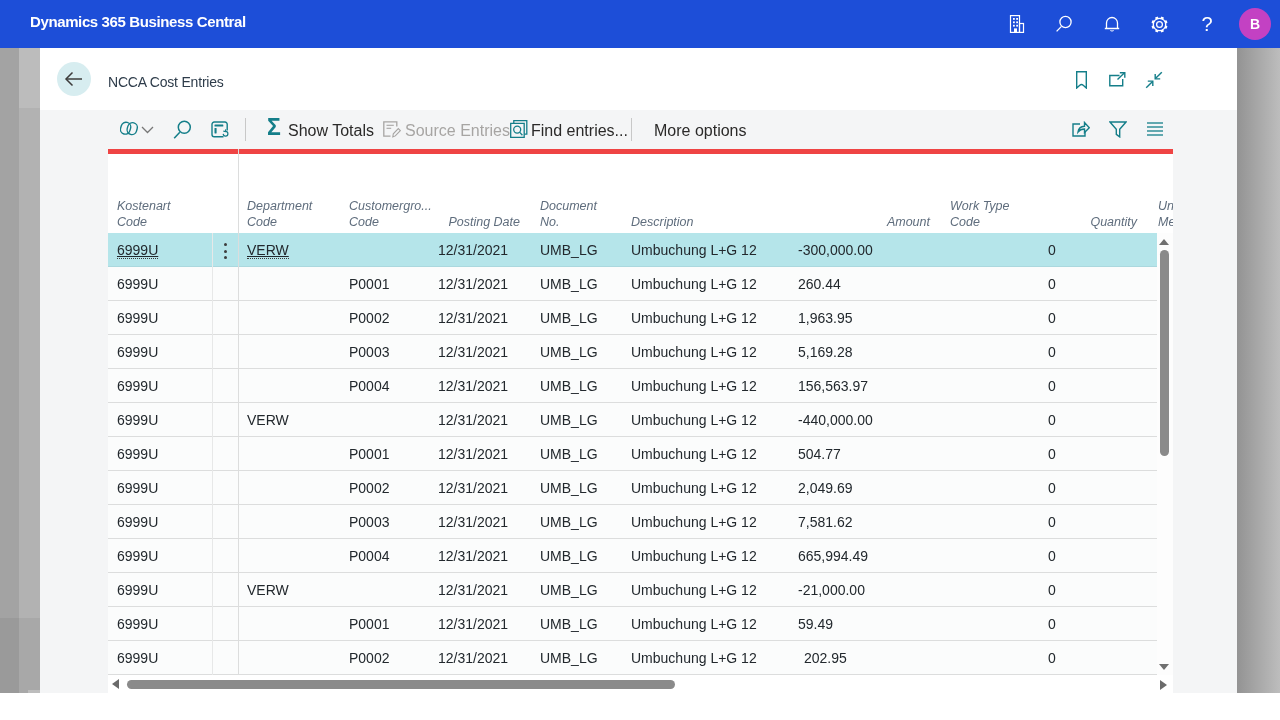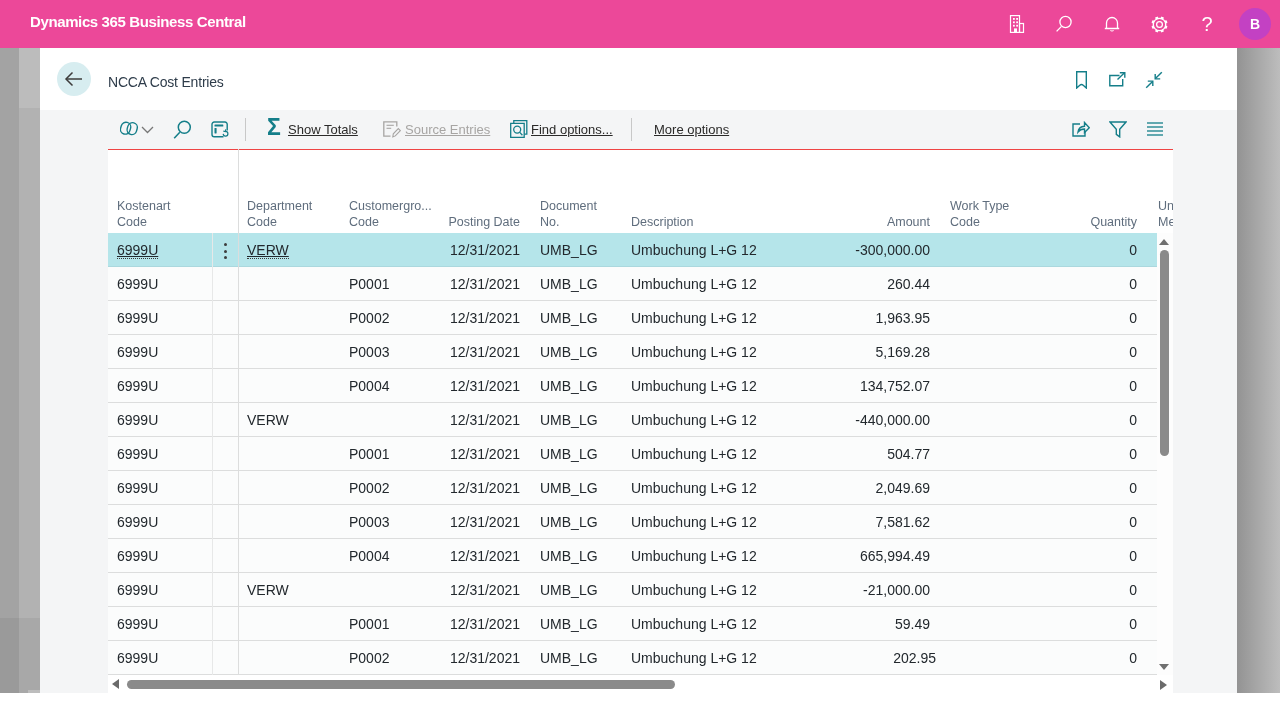--- a/index.html
+++ b/index.html
@@ -1,21 +1,21 @@
 <!DOCTYPE html>
 <html><head>
 <meta charset="utf-8">
 <style>
 * { margin:0; padding:0; box-sizing:border-box; }
 html,body { width:1280px; height:720px; overflow:hidden; }
 body { font-family:"Liberation Sans", sans-serif; position:relative; background:#fff; }
 .abs { position:absolute; }
 
 
-#topbar { position:absolute; left:0; top:0; width:1280px; height:48px; background:#ec4899; }
+#topbar { position:absolute; left:0; top:0; width:1280px; height:48px; background:#1d4ed8; }
 #topbar .brand { position:absolute; left:30px; top:13px; font-size:15px; font-weight:bold; color:#fff; letter-spacing:-0.38px; }
 #topbar svg { position:absolute; top:15px; }
 #avatar { position:absolute; left:1239px; top:8px; width:32px; height:32px; border-radius:50%; background:#c341c3;
   color:#fff; font-size:14px; font-weight:bold; text-align:center; line-height:32px; }
 
 
 #bandL { position:absolute; left:0; top:48px; width:40px; height:672px; background:linear-gradient(90deg,#a3a3a3 0 19px,#b2b2b2 19px 100%); }
 #bandL .p2 { position:absolute; left:19px; top:0; width:21px; height:60px; background:#bcbcbc; }
 #bandL .p3 { position:absolute; left:0; top:570px; width:40px; height:122px; background:rgba(0,0,0,0.05); }
 #bandL .p4 { position:absolute; left:28px; top:642px; width:12px; height:30px; background:#bdbdbd; }
@@ -23,48 +23,48 @@
 
 
 #card { position:absolute; left:40px; top:48px; width:1197px; height:672px; background:#fff; }
 #graybg { position:absolute; left:40px; top:110px; width:1197px; height:583px; background:#f4f5f6; }
 
 
 #backbtn { position:absolute; left:57px; top:62px; width:34px; height:34px; border-radius:50%; background:#d7edf0; }
 #title { position:absolute; left:108px; top:74px; font-size:14px; letter-spacing:-0.2px; color:#2e3c4a; }
 
 
-#gridhead { position:absolute; left:108px; top:149px; width:1065px; height:87px; background:#fff; border-top:1px solid #ef4444; border-bottom:1px solid #d6d6d6; overflow:hidden; }
+#gridhead { position:absolute; left:108px; top:149px; width:1065px; height:87px; background:#fff; border-top:5px solid #ef4444; border-bottom:1px solid #d6d6d6; overflow:hidden;font-style:italic; }
 .hc { position:absolute; bottom:5px; font-size:12.5px; color:#5f6d7d; line-height:15.3px; }
 .hc.num { text-align:right; }
 #gridbody { position:absolute; left:108px; top:233px; width:1049px; height:442px; background:#fbfcfc; }
 .row { position:absolute; left:0; width:1049px; height:34px; border-bottom:1px solid #dcdddd; background:#fbfcfc; }
 .row.sel { background:#b5e5ea; border-bottom:1px solid #abd8de; }
 .cell { position:absolute; top:9px; font-size:14px; color:#22282d; white-space:nowrap; }
-.cell.num { text-align:right; }
+.cell.num { text-align:left; }
 .lk { text-decoration:underline; border-bottom:1px dotted #3a3a3a; padding-bottom:0px; }
 .dots { position:absolute; left:107px; top:1px; width:3px; }
 .dots i { display:block; width:3px; height:3px; border-radius:50%; background:#3d3d3d; margin-bottom:3.6px; }
 .vline { position:absolute; top:149px; height:526px; width:1px; }
 #belowcard { position:absolute; left:0px; top:693px; width:1280px; height:27px; background:#fff; }
 
 
 #vsb { position:absolute; left:1157px; top:233px; width:16px; height:442px; background:#fdfdfd; }
 #vsb .thumb { position:absolute; left:3px; top:17px; width:9px; height:206px; background:#8a8a8a; border-radius:4.5px; }
 #vsb .up { position:absolute; left:2px; top:6px; width:0; height:0; border-left:5.5px solid transparent; border-right:5.5px solid transparent; border-bottom:6px solid #707070; }
 #vsb .down { position:absolute; left:2px; bottom:5px; width:0; height:0; border-left:5.5px solid transparent; border-right:5.5px solid transparent; border-top:6px solid #707070; }
 
 
 #hsb { position:absolute; left:108px; top:675px; width:1065px; height:18px; background:#fff; }
 #hsb .thumb { position:absolute; left:19px; top:5px; width:548px; height:9px; background:#8a8a8a; border-radius:5px; }
 #hsb .left { position:absolute; left:4px; top:4px; width:0; height:0; border-top:5px solid transparent; border-bottom:5px solid transparent; border-right:7px solid #6a6a6a; }
 #hsb .right { position:absolute; left:1052px; top:5px; width:0; height:0; border-top:5px solid transparent; border-bottom:5px solid transparent; border-left:7px solid #6a6a6a; }
 
 
-.tbtxt { position:absolute; top:122px; font-size:13px; color:#2b2a29;text-decoration:underline; }
+.tbtxt { position:absolute; top:122px; font-size:16px; color:#2b2a29; }
 .tbtxt.dis { color:#a7a5a3; }
 .tbsep { position:absolute; top:118px; width:1px; height:23px; background:#c8c8c8; }
 .sigma { position:absolute; left:267px; top:114px; font-size:23px; font-weight:bold; color:#147e89; }
 </style>
 </head>
 <body>
 
 <div id="topbar">
   <div class="brand">Dynamics 365 Business Central</div>
   <svg style="left:1007px" width="18" height="18" viewBox="0 0 18 18" fill="none" stroke="#fff" stroke-width="1.2">
@@ -165,21 +165,21 @@
   <line x1="3.5" y1="7.3" x2="8.2" y2="7.3" stroke-width="1.1"></line>
   <path d="M9.8 15.8 L10.3 12.8 L15.3 7.6 L17.3 9.6 L12.3 14.9 Z" stroke-width="1.1"></path>
 </svg>
 <div class="tbtxt dis" style="left:405px">Source Entries</div>
 <svg class="abs" style="left:510px;top:120px" width="18" height="19" viewBox="0 0 18 19" fill="none" stroke="#147e89" stroke-width="1.3">
   <path d="M3.8 3.3 V0.7 H16.8 V14.2 H14.4"></path>
   <path d="M0.7 3.3 H14.2 V17.3 H0.7 Z"></path>
   <circle cx="7.2" cy="9.6" r="3.5"></circle>
   <line x1="9.8" y1="12.4" x2="12.4" y2="15.2"></line>
 </svg>
-<div class="tbtxt" style="left:531px">Find options...</div>
+<div class="tbtxt" style="left:531px">Find entries...</div>
 <div class="tbsep" style="left:631px"></div>
 <div class="tbtxt" style="left:654px">More options</div>
 
 <svg class="abs" style="left:1072px;top:121px" width="18" height="16" viewBox="0 0 18 16" fill="none" stroke="#147e89" stroke-width="1.4">
   <path d="M8 3 H1 V15 H13 V10"></path>
   <path d="M6 11 C6.5 7 9 5.5 12.5 5.3 L12.5 1.5 L17.3 6.8 L12.5 11.5 L12.5 8 C9.5 8 7.5 9 6 11 Z"></path>
 </svg>
 <svg class="abs" style="left:1109px;top:121px" width="18" height="17" viewBox="0 0 18 17" fill="none" stroke="#147e89" stroke-width="1.4">
   <path d="M1 1 H17 L10.7 8.2 V15.9 L7.3 13.4 V8.2 Z"></path>
 </svg>
@@ -247,21 +247,21 @@
   <span class="cell num" style="left:690px;width:132px">5,169.28</span>
   <span class="cell num" style="left:940px;width:89px">0</span>
 </div>
 <div class="row" style="top:136px">
   <span class="cell" style="left:9px">6999U</span>
   <span class="cell" style="left:139px"></span>
   <span class="cell" style="left:241px">P0004</span>
   <span class="cell num" style="left:330px;width:82px">12/31/2021</span>
   <span class="cell" style="left:432px">UMB_LG</span>
   <span class="cell" style="left:523px">Umbuchung L+G 12</span>
-  <span class="cell num" style="left:690px;width:132px">134,752.07</span>
+  <span class="cell num" style="left:690px;width:132px">156,563.97</span>
   <span class="cell num" style="left:940px;width:89px">0</span>
 </div>
 <div class="row" style="top:170px">
   <span class="cell" style="left:9px">6999U</span>
   <span class="cell" style="left:139px">VERW</span>
   <span class="cell" style="left:241px"></span>
   <span class="cell num" style="left:330px;width:82px">12/31/2021</span>
   <span class="cell" style="left:432px">UMB_LG</span>
   <span class="cell" style="left:523px">Umbuchung L+G 12</span>
   <span class="cell num" style="left:690px;width:132px">-440,000.00</span>

